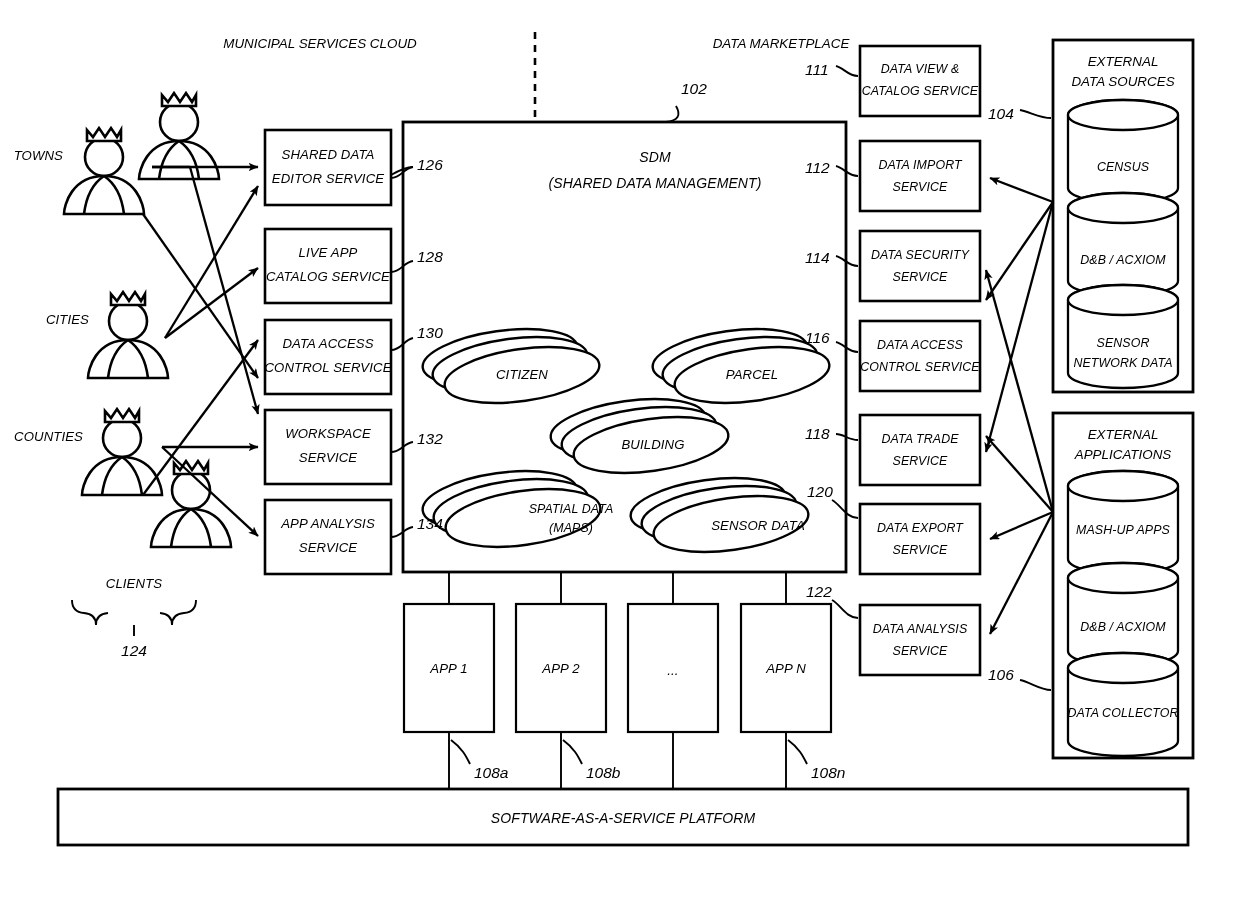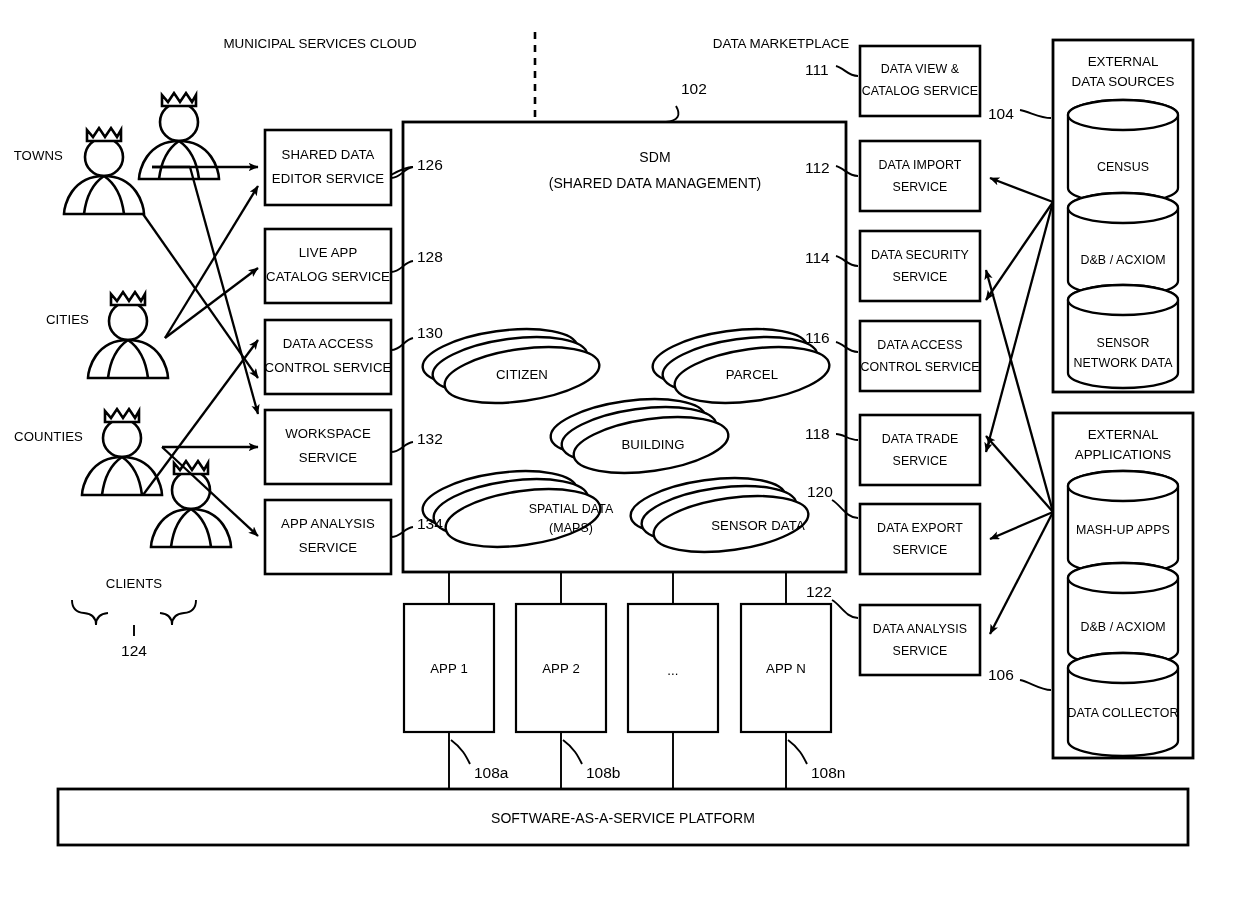--- a/index.html
+++ b/index.html
@@ -1,17 +1,17 @@
 <!DOCTYPE html>
 <html><head>
 <meta charset="utf-8">
 <style>
   html,body{margin:0;padding:0;background:#ffffff;}
   body{width:1240px;height:900px;overflow:hidden;font-family:"Liberation Sans",sans-serif;}
-  #stage{position:relative;width:980px;height:900px;background:#fff;}
+  #stage{position:relative;width:980px;height:900px;background:#fff;font-style:italic;}
   svg#diagram{position:absolute;left:0;top:0;width:1240px;height:900px;}
   .bx{fill:#ffffff;stroke:#000000;stroke-width:2.6;}
   .bx-thin{fill:#ffffff;stroke:#000000;stroke-width:2.2;}
   .bigframe{fill:none;stroke:#000000;stroke-width:2.8;}
   .lbl{font-family:"Liberation Sans",sans-serif;font-size:13.2px;fill:#000;text-anchor:middle;dominant-baseline:middle;letter-spacing:0.1px;}
   .lbl-sm{font-size:12.4px;}
   .lbl-lg{font-size:14px;}
   .ref{font-family:"Liberation Sans",sans-serif;font-size:15.5px;fill:#000;dominant-baseline:middle;}
   .head{font-family:"Liberation Sans",sans-serif;font-size:13.4px;fill:#000;text-anchor:middle;dominant-baseline:middle;}
   .ln{stroke:#000;stroke-width:2.3;fill:none;}

